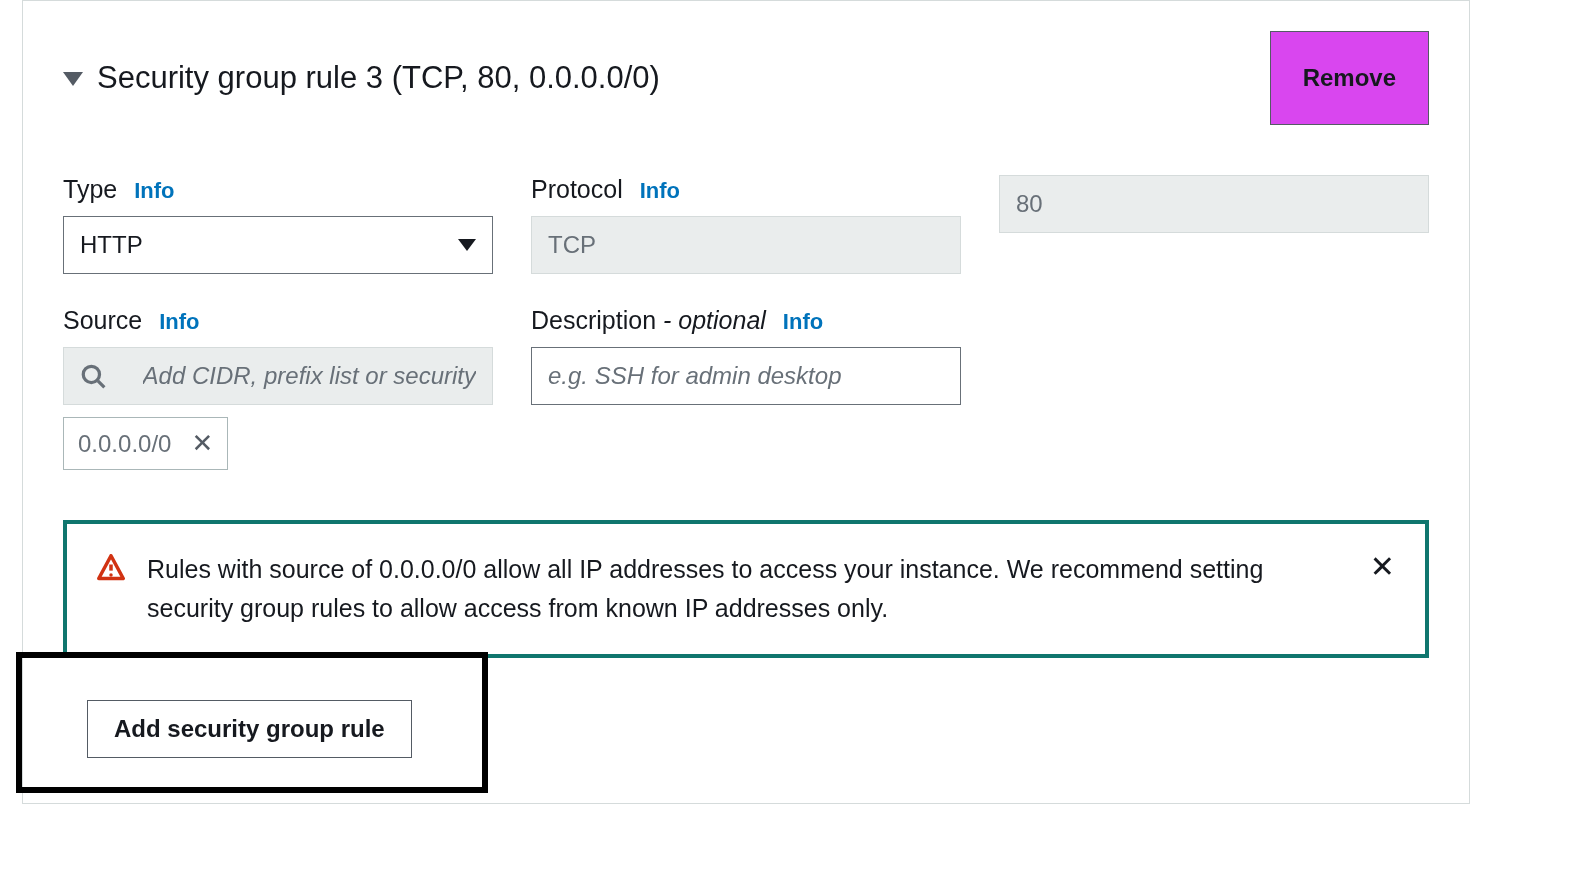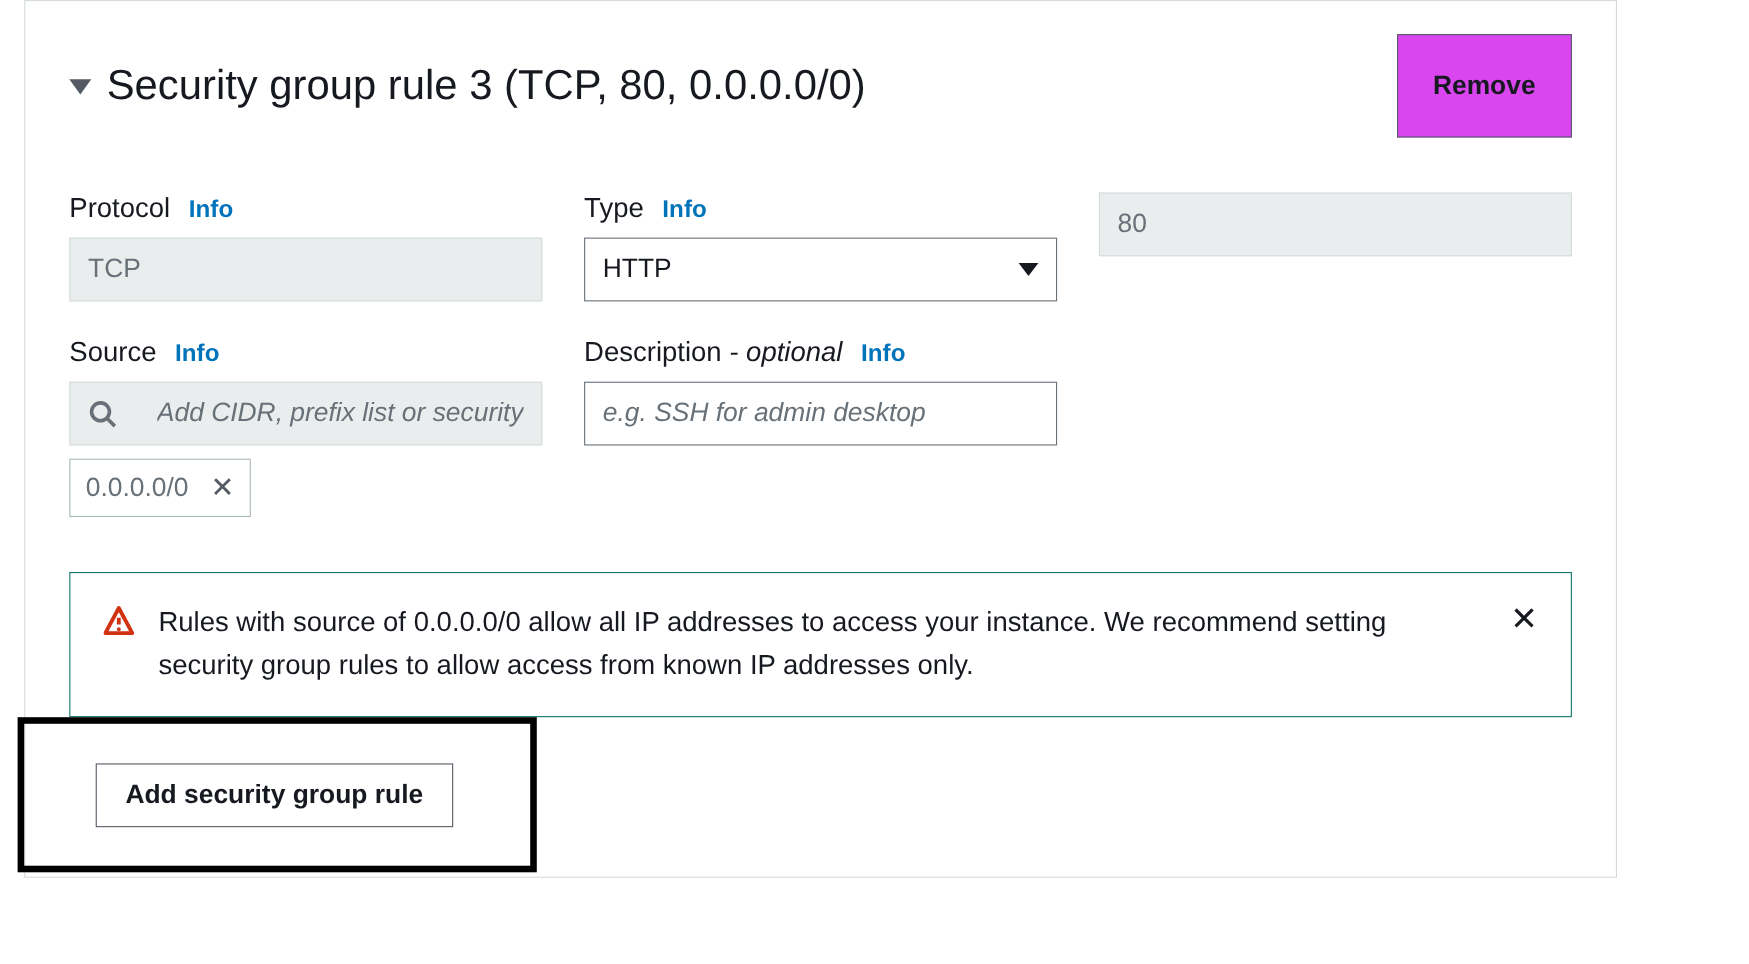--- a/index.html
+++ b/index.html
@@ -32,21 +32,21 @@
     gap: 14px;
   }
   .collapse-triangle {
     width: 0; height: 0;
     border-left: 10px solid transparent;
     border-right: 10px solid transparent;
     border-top: 14px solid #545b64;
     margin-top: 2px;
   }
   .rule-title {
-    font-size: 38px;
+    font-size: 31px;
     font-weight: 400;
     color: #16191f;
     text-align: right;
   }
   .remove-btn {
     border: 1px solid #545b64;
     background: #d946ef;
     color: #16191f;
     font-size: 24px;
     font-weight: 700;
@@ -142,21 +142,21 @@
     align-self: flex-start;
   }
   .token-x {
     font-size: 26px;
     color: #545b64;
     cursor: pointer;
     font-weight: 400;
   }
   .alert {
     margin: 50px 40px 0 40px;
-    border: 1px solid #0f766e;
+    border: 4px solid #0f766e;
     padding: 26px 30px;
     display: flex;
     align-items: flex-start;
     gap: 22px;
   }
   .alert-icon {
     flex-shrink: 0;
     margin-top: 4px;
   }
   .alert-text {
@@ -203,36 +203,36 @@
       <div class="collapse-triangle"></div>
       <div class="rule-title">Security group rule 3 (TCP, 80, 0.0.0.0/0)</div>
     </div>
     <button class="remove-btn">Remove</button>
   </div>
 
   <div class="fields">
 
     <div>
       <div class="field-label">
-        <span>Protocol</span>
-        <span class="info-link">Info</span>
-      </div>
-      <div class="disabled-box">
-        <span>TCP</span>
-      </div>
-    </div>
-
-    <div>
-      <div class="field-label">
         <span>Type</span>
         <span class="info-link">Info</span>
       </div>
       <div class="select-box">
         <span>HTTP</span>
         <span class="caret-down"></span>
+      </div>
+    </div>
+
+    <div>
+      <div class="field-label">
+        <span>Protocol</span>
+        <span class="info-link">Info</span>
+      </div>
+      <div class="disabled-box">
+        <span>TCP</span>
       </div>
     </div>
 
     <div>
       <div class="disabled-box">
         <span>80</span>
       </div>
     </div>
 
 

